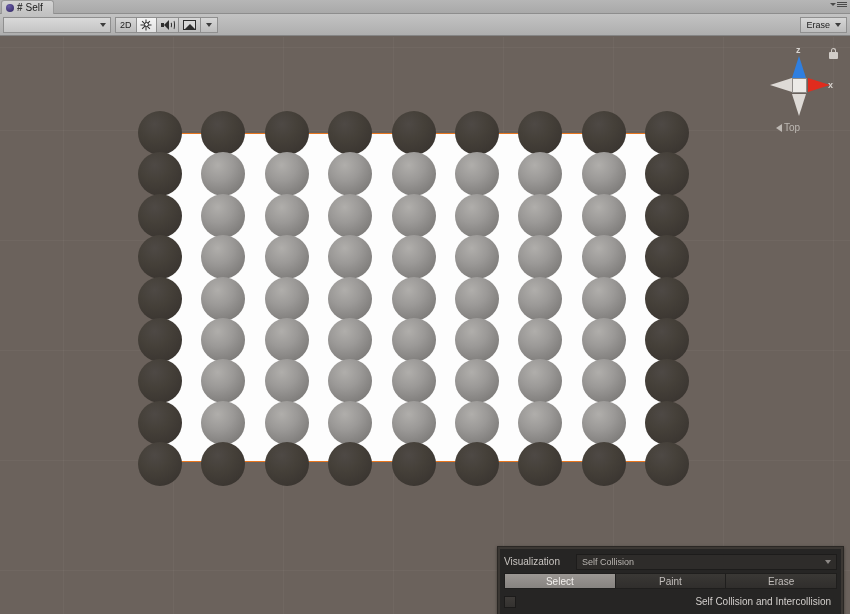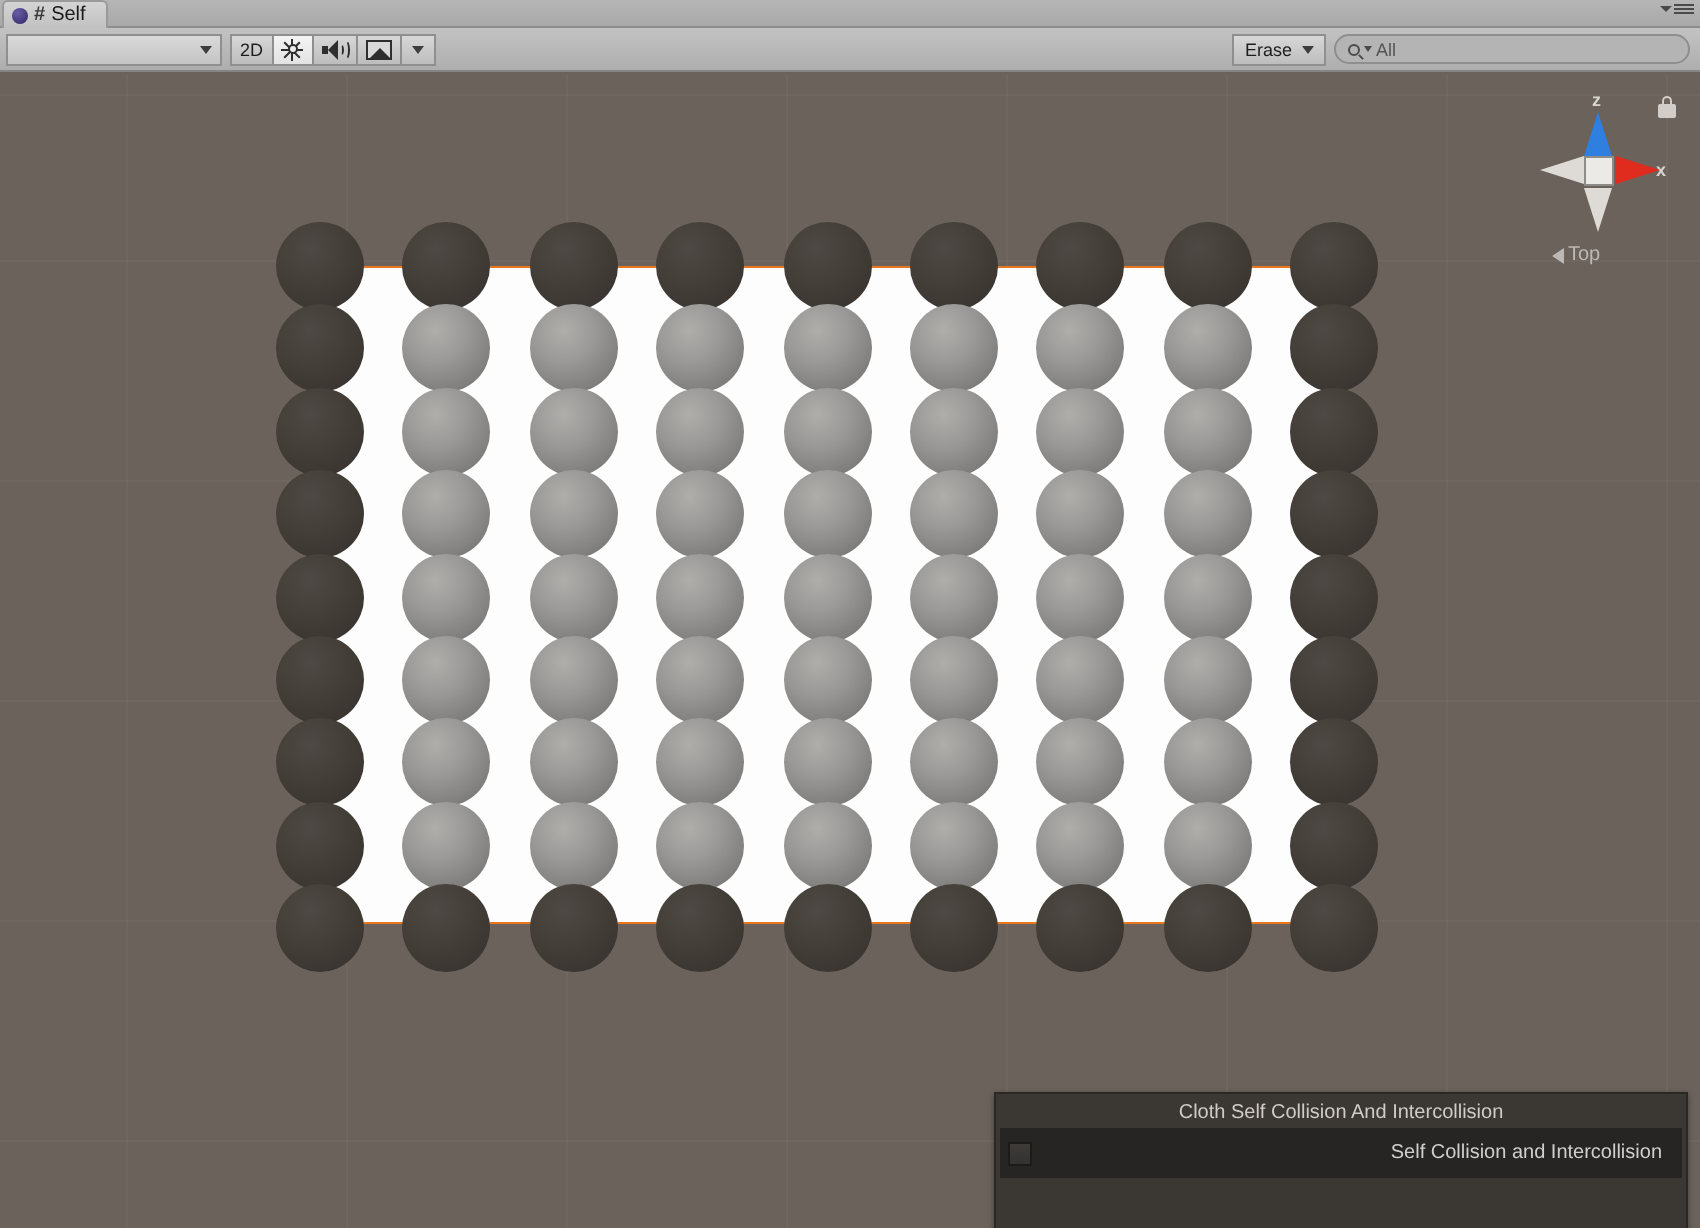--- a/index.html
+++ b/index.html
@@ -328,25 +328,20 @@
       </div>
     </div>
 
     <div class="spacer"></div>
 
     <div class="gizmos-dd">
       <span>Erase</span>
       <span class="chev"></span>
     </div>
 
-    <div class="search-field">
-      <span class="mag"></span>
-      <span class="dn"></span>
-      <span class="ph">All</span>
-    </div>
   </div>
 
   <div class="viewport">
     <div id="grid-layer">
         <div class="grid-v" style="left: 63px;"></div>
         <div class="grid-v" style="left: 173px;"></div>
         <div class="grid-v" style="left: 283px;"></div>
         <div class="grid-v" style="left: 393px;"></div>
         <div class="grid-v" style="left: 503px;"></div>
         <div class="grid-v" style="left: 613px;"></div>
@@ -456,22 +451,33 @@
       <span class="cone cone-right"></span>
       <span class="cone cone-left"></span>
       <span class="gz-cube"></span>
       <div class="gz-view">
         <span class="arrow"></span>
         <span>Top</span>
       </div>
     </div>
 
     <div class="cloth-panel">
-      <div class="cp-title">Cloth Self Collision And Intercollision</div>
       <div class="cp-body">
+        <div class="cp-row">
+          <span class="cp-label">Visualization</span>
+          <div class="cp-dd">
+            <span>Self Collision</span>
+            <span class="chevd"></span>
+          </div>
+        </div>
+        <div class="seg-group" id="tool-group">
+            <div class="seg active">Select</div>
+            <div class="seg">Paint</div>
+            <div class="seg">Erase</div>
+          </div>
         <div id="toggle-group">
             <div class="cb-row">
               <span class="checkbox"></span>
               <span class="cb-text">Self Collision and Intercollision</span>
             </div>
           </div>
       </div>
     </div>
   </div>
 </div>

